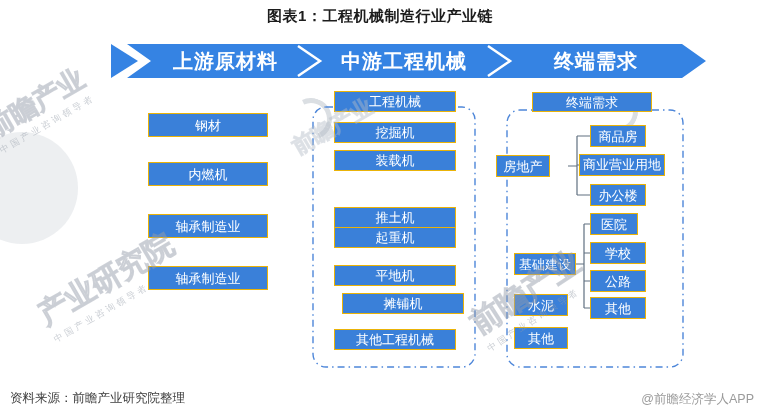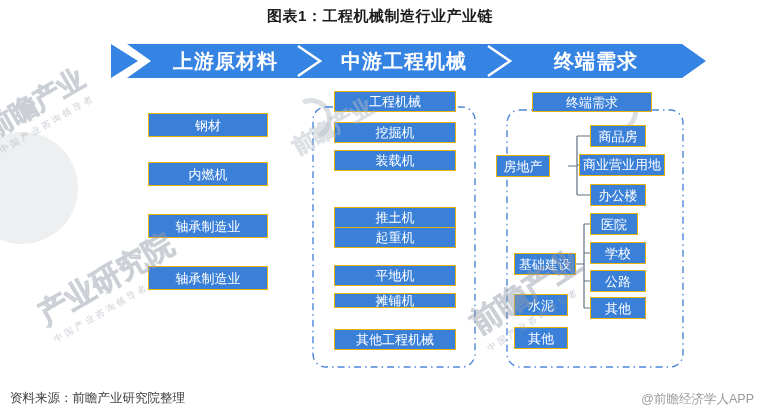--- a/index.html
+++ b/index.html
@@ -81,21 +81,21 @@
   <div class="box" style="left:148px;top:162px;width:120px;height:24px;">内燃机</div>
   <div class="box" style="left:148px;top:214px;width:120px;height:24px;">轴承制造业</div>
   <div class="box" style="left:148px;top:266px;width:120px;height:24px;">轴承制造业</div>
 
   <div class="box" style="left:334px;top:91px;width:122px;height:21px;">工程机械</div>
   <div class="box" style="left:334px;top:122px;width:122px;height:21px;">挖掘机</div>
   <div class="box" style="left:334px;top:150px;width:122px;height:21px;">装载机</div>
   <div class="box" style="left:334px;top:179px;width:122px;height:21px;margin-top:48px;">起重机</div>
   <div class="box" style="left:334px;top:207px;width:122px;height:21px;">推土机</div>
   <div class="box" style="left:334px;top:265px;width:122px;height:21px;">平地机</div>
-  <div class="box" style="left:334px;top:293px;width:122px;height:15px;">摊铺机</div>
+  <div class="box" style="left:342px;top:293px;width:122px;height:21px;">摊铺机</div>
   <div class="box" style="left:334px;top:329px;width:122px;height:21px;">其他工程机械</div>
 
   <div class="box" style="left:532px;top:92px;width:120px;height:20px;">终端需求</div>
 
   <div class="box" style="left:496px;top:155px;width:54px;height:22px;">房地产</div>
   <div class="box" style="left:590px;top:125px;width:56px;height:22px;">商品房</div>
   <div class="box" style="left:579px;top:154px;width:86px;height:22px;font-family:Liberation Mono, monospace;">商业营业用地</div>
   <div class="box" style="left:590px;top:184px;width:56px;height:22px;">办公楼</div>
 
   <div class="box" style="left:514px;top:253px;width:62px;height:22px;">基础建设</div>

